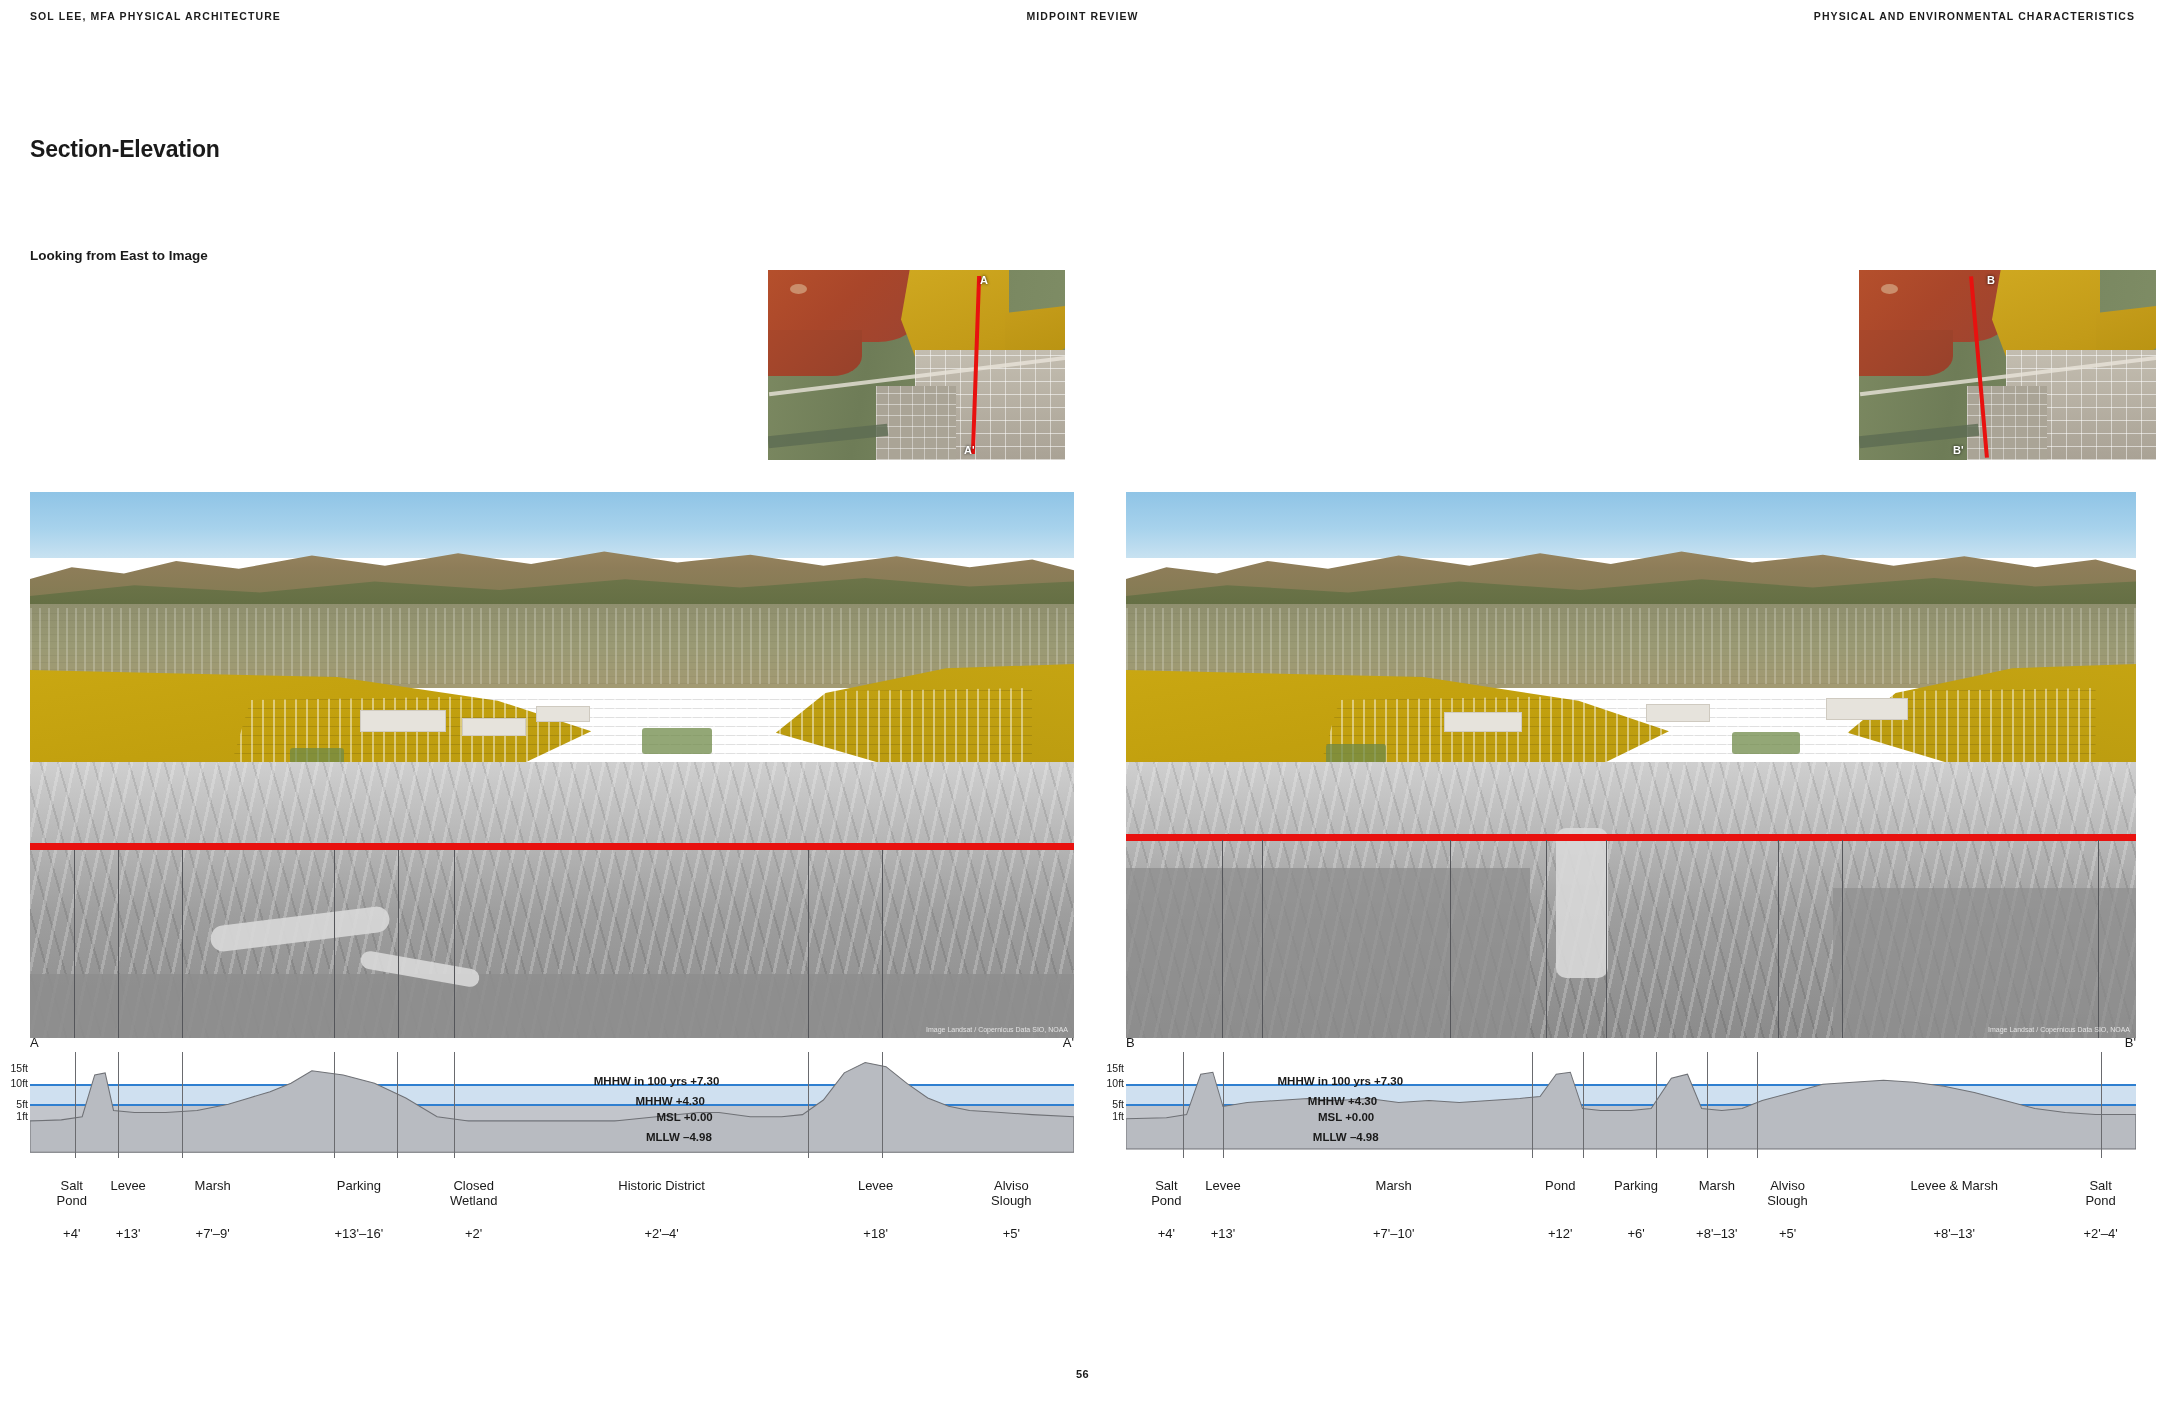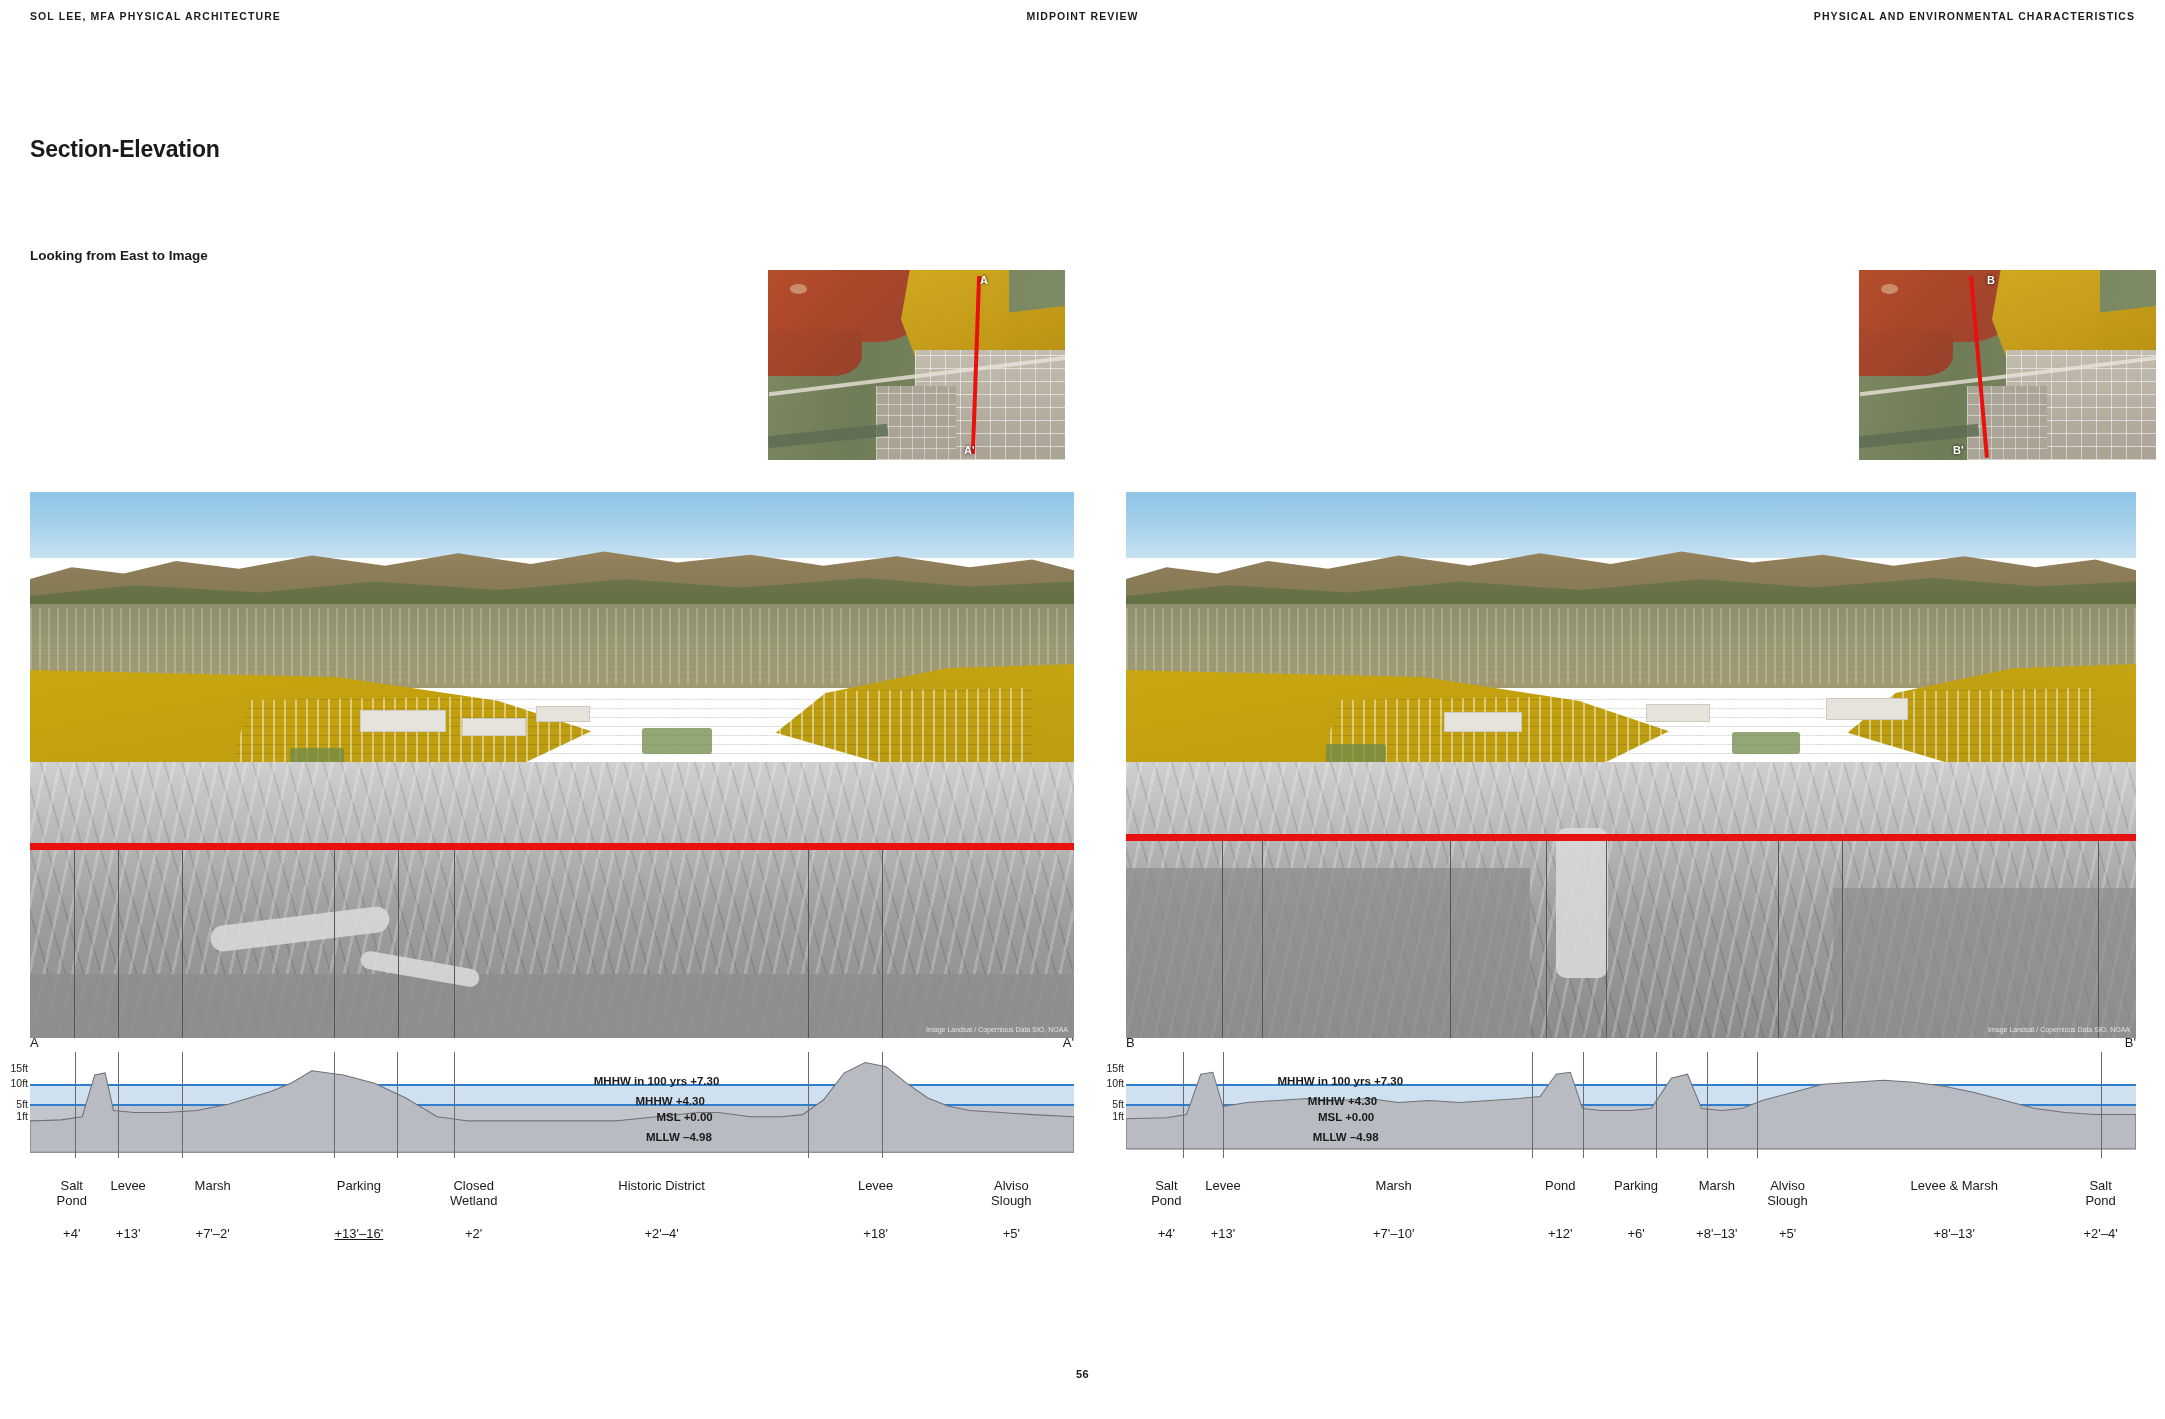--- a/index.html
+++ b/index.html
@@ -535,22 +535,22 @@
   <div class="leg-item" style="left:24.5%; width:14%;"><span class="leg-name">Parking</span></div>
   <div class="leg-item" style="left:36.5%; width:12%;"><span class="leg-name">Closed
 Wetland</span></div>
   <div class="leg-item" style="left:49.5%; width:22%;"><span class="leg-name">Historic District</span></div>
   <div class="leg-item" style="left:74.0%; width:14%;"><span class="leg-name">Levee</span></div>
   <div class="leg-item" style="left:87.0%; width:14%;"><span class="leg-name">Alviso
 Slough</span></div>
 
   <div class="leg-val" style="left:0.0%; width:8%;">+4'</div>
   <div class="leg-val" style="left:5.4%; width:8%;">+13'</div>
-  <div class="leg-val" style="left:11.5%; width:12%;">+7'–2'</div>
-  <div class="leg-val" style="left:24.5%; width:14%;text-decoration:underline;">+13'–16'</div>
+  <div class="leg-val" style="left:11.5%; width:12%;">+7'–9'</div>
+  <div class="leg-val" style="left:24.5%; width:14%;">+13'–16'</div>
   <div class="leg-val" style="left:36.5%; width:12%;">+2'</div>
   <div class="leg-val" style="left:49.5%; width:22%;">+2'–4'</div>
   <div class="leg-val" style="left:74.0%; width:14%;">+18'</div>
   <div class="leg-val" style="left:87.0%; width:14%;">+5'</div>
 </div>
 
 <div class="legend" id="legend-b">
   <div class="leg-item" style="left:0.0%; width:8%;"><span class="leg-name">Salt
 Pond</span></div>
   <div class="leg-item" style="left:5.6%; width:8%;"><span class="leg-name">Levee</span></div>

